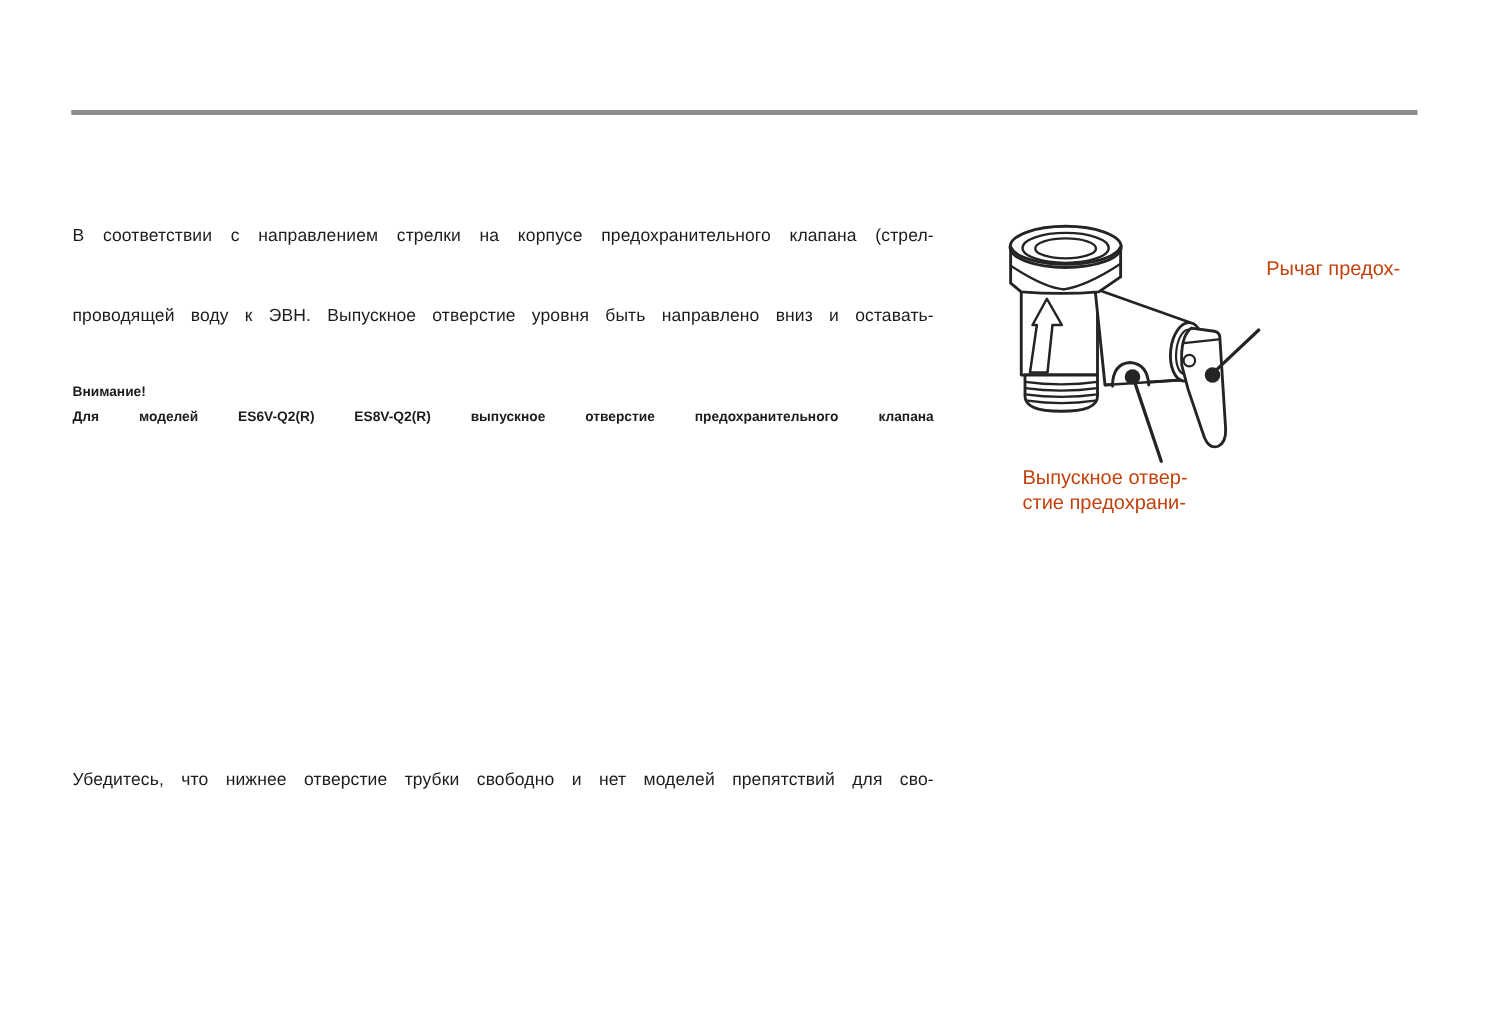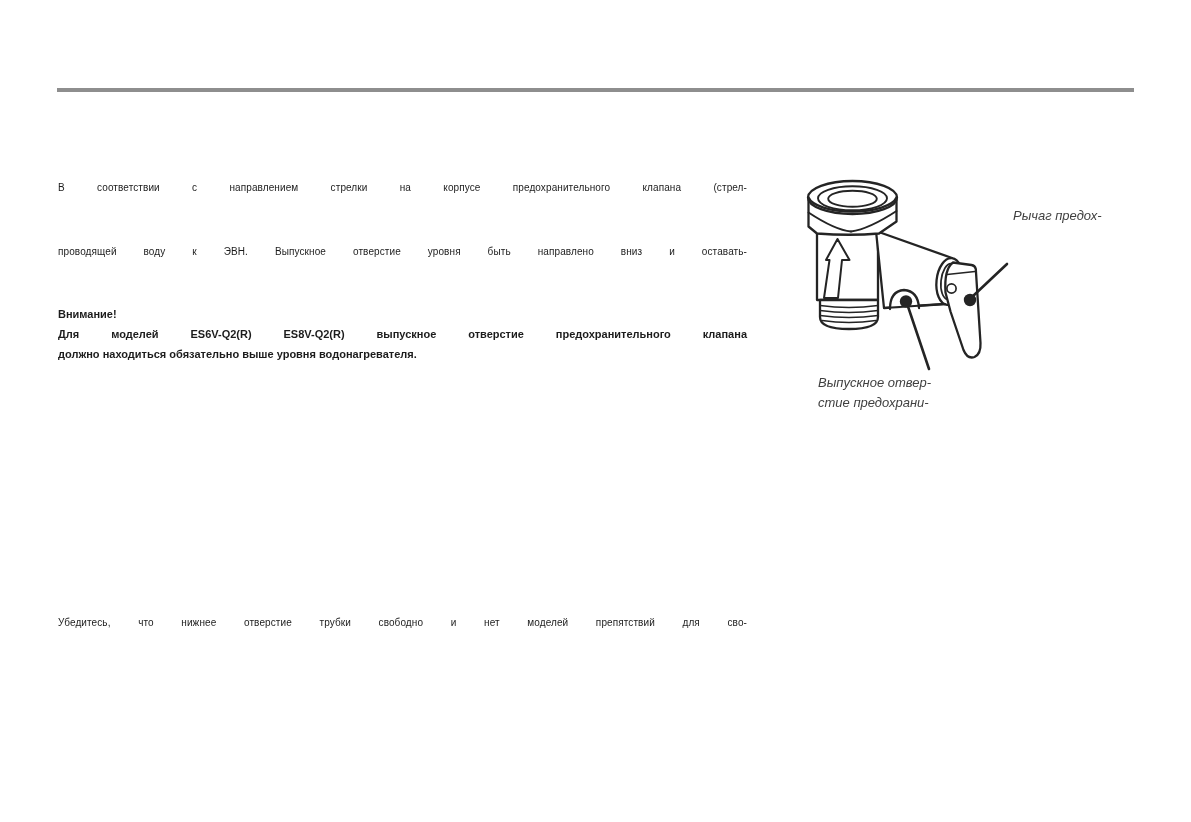--- a/index.html
+++ b/index.html
@@ -3,44 +3,43 @@
 <meta charset="utf-8">
 <style>
   * { margin:0; padding:0; box-sizing:border-box; }
   html,body { width:1191px; height:822px; background:#ffffff; overflow:hidden;
               font-family:"Liberation Sans", sans-serif; }
   .page { position:relative; width:1191px; height:822px; background:#ffffff; }
 
   .rule { position:absolute; left:57px; top:88px; width:1077px; height:4px;
           background:#8e8e8e; }
 
-  .line { position:absolute; left:58px; width:689px; font-size:10px;
+  .line { position:absolute; left:58px; width:689px; font-size:14px;
           line-height:20px; color:#1c1c1c; letter-spacing:0.1px;
           white-space:normal; }
   .just { text-align:justify; text-align-last:justify; }
   .bold { font-weight:bold; font-size:11px; letter-spacing:0; }
 
-  .fig-label { position:absolute; font-size:13px; line-height:20px; color:#404040;
-               white-space:nowrap;font-style:italic; }
+  .fig-label { position:absolute; font-size:16px; line-height:20px; color:#c2410c;
+               white-space:nowrap; }
 
   .valve-svg { position:absolute; left:795px; top:160px; width:230px; height:235px; }
 </style>
 </head>
 <body>
 
 <div class="page">
 
   <div class="rule"></div>
 
   <div class="line just" style="top:178px">В соответствии с направлением стрелки на корпусе предохранительного клапана (стрел-</div>
   <div class="line just" style="top:242px">проводящей воду к ЭВН. Выпускное отверстие  уровня быть направлено вниз и оставать-</div>
 
   <div class="line bold" style="top:304px">Внимание!</div>
   <div class="line bold just" style="top:324px">Для моделей ES6V-Q2(R)  ES8V-Q2(R) выпускное отверстие предохранительного клапана</div>
-  <div class="line bold" style="top:344px">должно находиться обязательно выше уровня водонагревателя.</div>
 
   <div class="line just" style="top:613px">Убедитесь, что нижнее отверстие трубки свободно и нет моделей препятствий для сво-</div>
 
   <svg class="valve-svg" viewBox="795 160 230 235" xmlns="http://www.w3.org/2000/svg">
     <g fill="#ffffff" stroke="#242424" stroke-width="2.3" stroke-linejoin="round" stroke-linecap="round">
 
       <path d="M 817,228 L 817,300 L 878,300 L 878,228 Z"></path>
 
       <path d="M 876,231 L 952,258 L 945,304 L 884,308 Z"></path>
 

